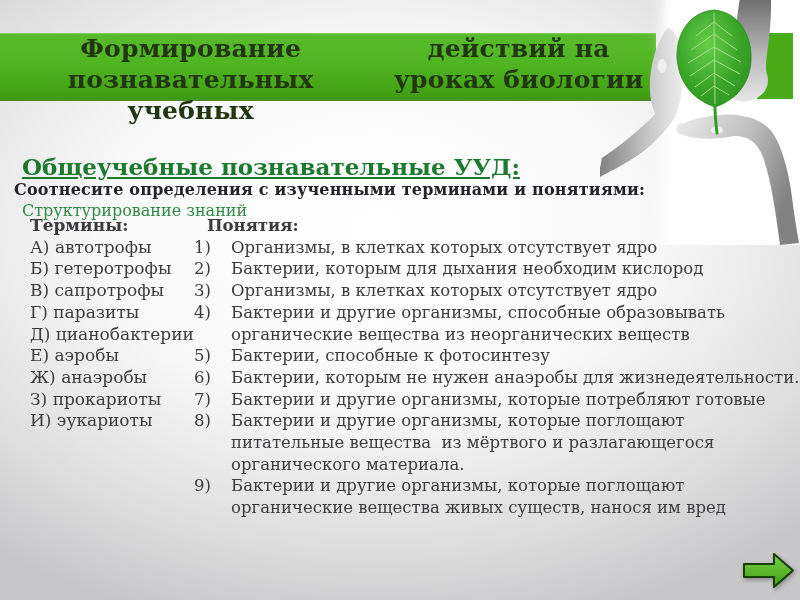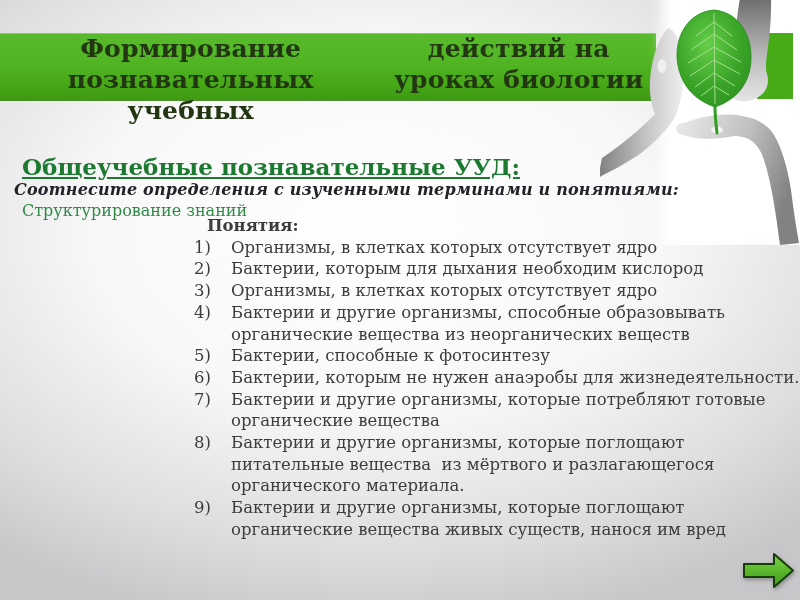--- a/index.html
+++ b/index.html
@@ -17,21 +17,21 @@
   }
   .title-line{
     text-align:center;font-weight:bold;font-size:25px;line-height:31px;
     color:#223612;letter-spacing:.2px;
   }
   .subtitle{position:absolute;left:22px;top:104px;z-index:3;}
   .subtitle-bold{font-size:23px;font-weight:bold;color:#1b7a2f;text-decoration:underline;line-height:30px;margin-top:48px;}
   .subtitle-reg{font-size:16px;color:#2e8a45;line-height:29px;margin-top:14px;}
   .prompt{
     position:absolute;left:14px;top:180px;font-size:16px;font-weight:bold;
-    color:#222228;letter-spacing:.2px;z-index:3;white-space:pre;font-style:italic;
+    color:#222228;letter-spacing:.2px;z-index:3;white-space:pre;
   }
   .terms{
     position:absolute;left:30px;top:215px;font-size:17px;line-height:21.7px;
     color:#3c3c3e;z-index:3;
   }
   .terms .col-header{font-weight:bold;}
   .term-item{white-space:pre;}
   .concepts{
     position:absolute;left:194px;top:215px;font-size:16.5px;line-height:21.7px;
     color:#3c3c3e;z-index:3;
@@ -58,20 +58,32 @@
     <div class="title-line">действий на уроках биологии</div>
   </div>
 
   <div class="subtitle">
     <div class="subtitle-bold">Общеучебные познавательные УУД:</div>
     <div class="subtitle-reg">Структурирование знаний</div>
   </div>
 
   <div class="prompt">Соотнесите определения с изученными терминами и понятиями:</div>
 
+  <div class="terms">
+    <div class="col-header">Термины:</div>
+    <div class="term-item">А) автотрофы</div>
+    <div class="term-item">Б) гетеротрофы</div>
+    <div class="term-item">В) сапротрофы</div>
+    <div class="term-item">Г) паразиты</div>
+    <div class="term-item">Д) цианобактерии</div>
+    <div class="term-item">Е) аэробы</div>
+    <div class="term-item">Ж) анаэробы</div>
+    <div class="term-item">З) прокариоты</div>
+    <div class="term-item">И) эукариоты</div>
+  </div>
 
   <div class="concepts">
     <div class="col-header">Понятия:</div>
 
     <div class="concept-row">
       <div class="concept-num">1)</div>
       <div class="concept-lines">
         <div>Организмы, в клетках которых отсутствует ядро</div>
       </div>
     </div>
@@ -103,21 +115,20 @@
     <div class="concept-row">
       <div class="concept-num">6)</div>
       <div class="concept-lines">
         <div>Бактерии, которым не нужен анаэробы для жизнедеятельности.</div>
       </div>
     </div>
     <div class="concept-row">
       <div class="concept-num">7)</div>
       <div class="concept-lines">
         <div>Бактерии и другие организмы, которые потребляют готовые</div>
-        <div>органические вещества</div>
       </div>
     </div>
     <div class="concept-row">
       <div class="concept-num">8)</div>
       <div class="concept-lines">
         <div>Бактерии и другие организмы, которые поглощают</div>
         <div>питательные вещества  из мёртвого и разлагающегося</div>
         <div>органического материала.</div>
       </div>
     </div>

